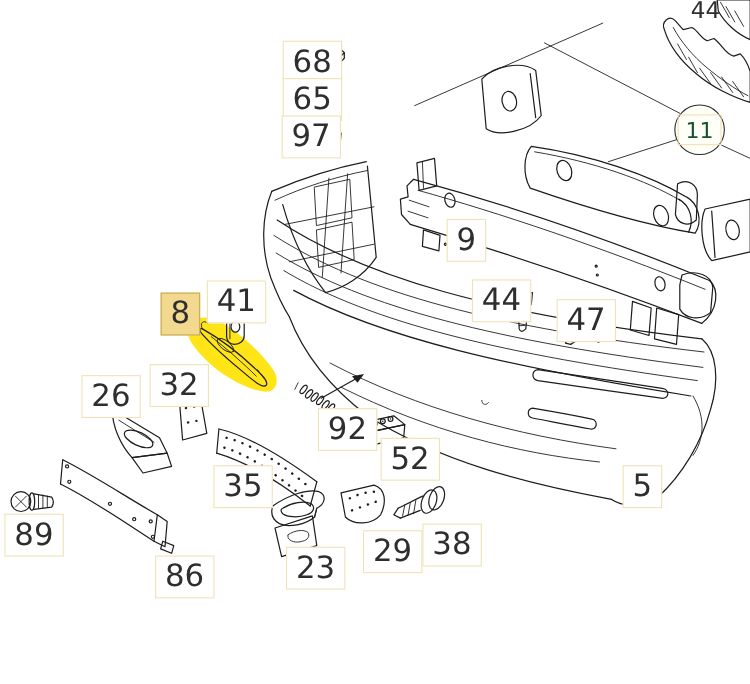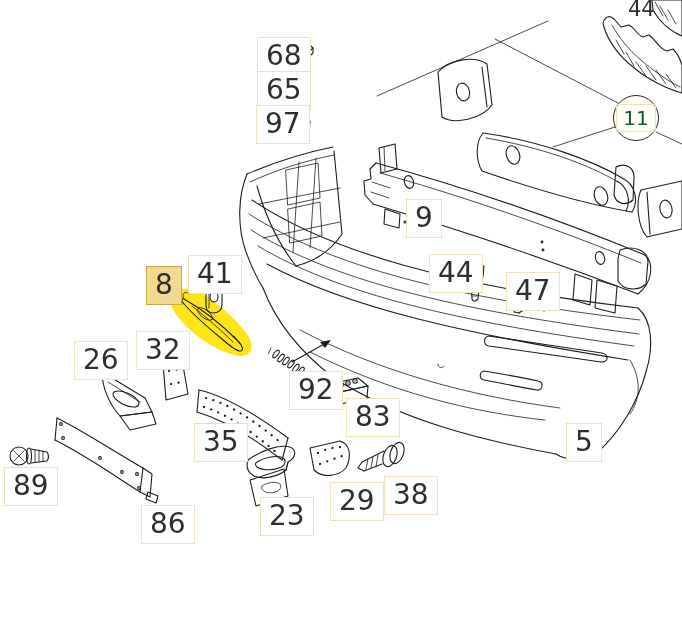--- a/index.html
+++ b/index.html
@@ -246,21 +246,21 @@
     </div>
 <div class="lbl" style="left:406px;top:199px">9</div>
 <div class="lbl" style="left:429px;top:254px">44</div>
 <div class="lbl" style="left:506px;top:272px">47</div>
 <div class="lbl sel" style="left:146px;top:266px">8</div>
 <div class="lbl" style="left:188px;top:255px">41</div>
 <div class="lbl" style="left:74px;top:341px">26</div>
 <div class="lbl" style="left:136px;top:331px">32</div>
 <div class="lbl" style="left:194px;top:423px">35</div>
 <div class="lbl" style="left:289px;top:371px">92</div>
-<div class="lbl" style="left:346px;top:398px">83</div>
+<div class="lbl" style="left:346px;top:398px">52</div>
 <div class="lbl" style="left:566px;top:423px">5</div>
 <div class="lbl" style="left:4px;top:467px">89</div>
 <div class="lbl" style="left:141px;top:505px">86</div>
 <div class="lbl" style="left:260px;top:497px">23</div>
 <div class="lbl" style="left:330px;top:482px">29</div>
 <div class="lbl" style="left:384px;top:476px">38</div>
 
 </div>
 
 </body></html>

